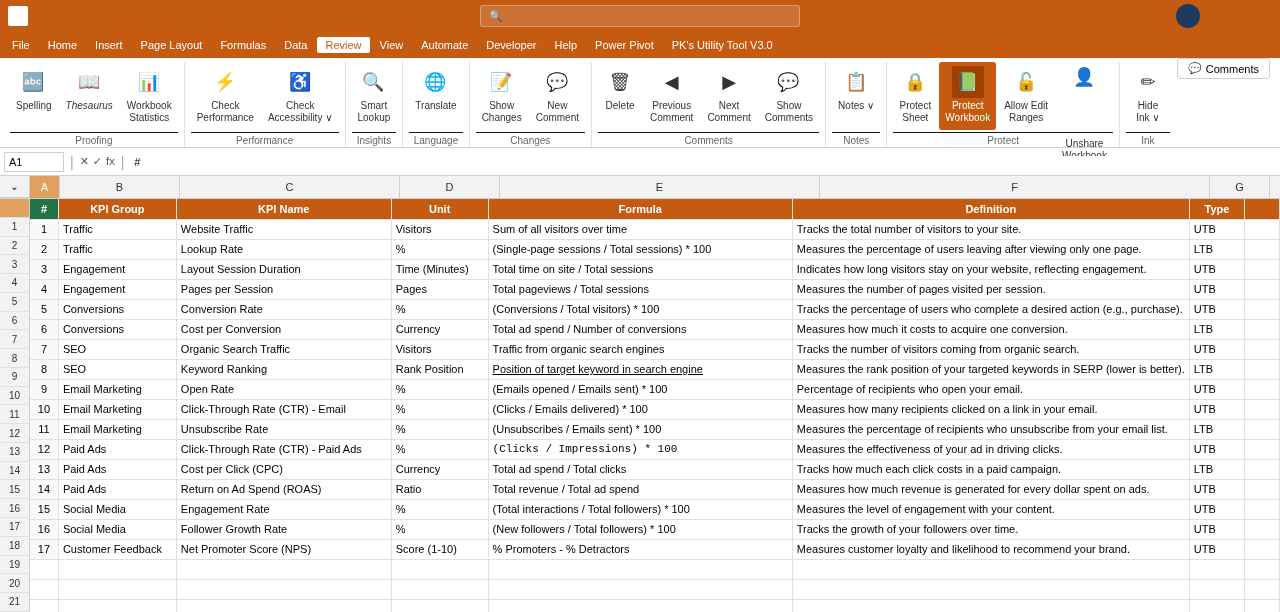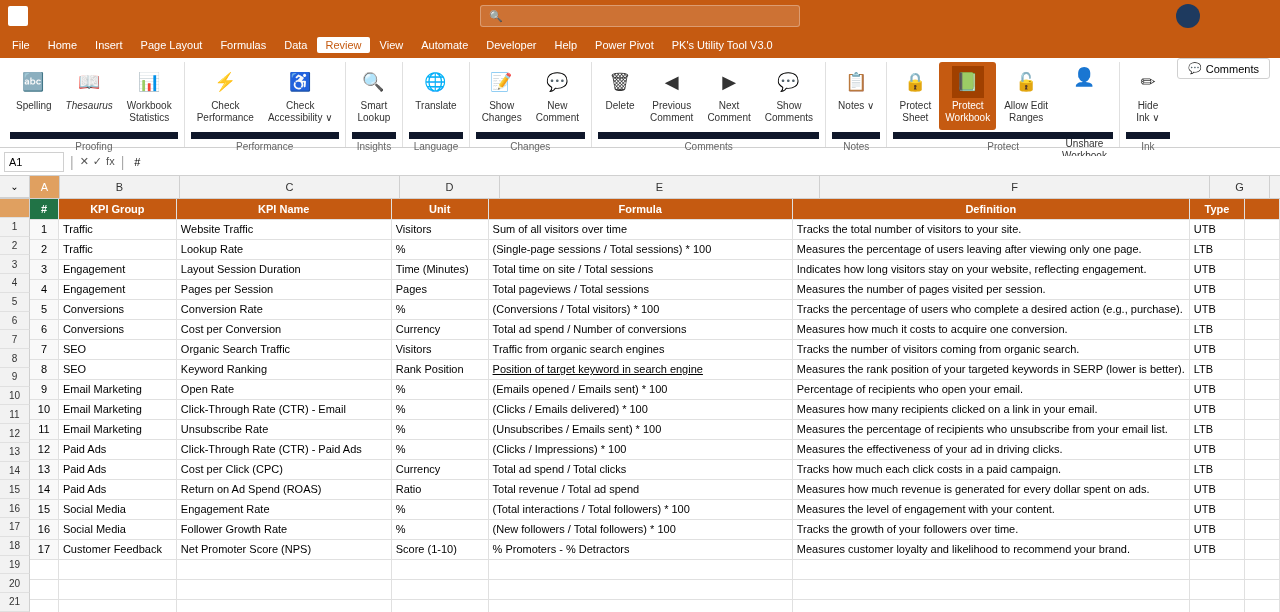--- a/index.html
+++ b/index.html
@@ -57,21 +57,21 @@
       flex-direction: column;
       align-items: stretch;
       border-right: 1px solid #e0e0e0;
       padding: 0 6px;
       min-width: fit-content;
     }
     .ribbon-group:last-child { border-right: none; }
     .ribbon-buttons { display: flex; align-items: flex-start; gap: 2px; flex: 1; }
     .ribbon-label {
       font-size: 10px; color: #666; text-align: center; padding: 2px 0 3px;
-      border-top: 7px solid #0f172a; margin-top: 2px;
+      border-top: 1px solid #0f172a; margin-top: 2px;
     }
     .ribbon-btn {
       display: flex; flex-direction: column; align-items: center; justify-content: flex-start;
       padding: 4px 6px; cursor: pointer; border-radius: 3px; min-width: 44px;
       font-size: 10px; color: #333; text-align: center; gap: 2px; height: 68px;
     }
     .ribbon-btn.active { background: #c55a11; color: white; }
     .ribbon-btn.active .icon-box { background: #a04000; }
     .icon-box {
       width: 32px; height: 32px; display: flex; align-items: center; justify-content: center;
@@ -470,21 +470,21 @@
               <td style="width: 320px;">(Unsubscribes / Emails sent) * 100</td>
               <td style="width: 390px;">Measures the percentage of recipients who unsubscribe from your email list.</td>
               <td style="width: 60px;">LTB</td>
               <td style="width: 40px;"></td>
             </tr>
             <tr>
               <td style="text-align: center; background: rgb(249, 249, 249); width: 30px;">12</td>
               <td style="width: 120px;">Paid Ads</td>
               <td style="width: 220px;">Click-Through Rate (CTR) - Paid Ads</td>
               <td style="width: 100px;">%</td>
-              <td style="width: 320px;">(Clicks / Impressions) * 100</td>
+              <td style="width: 320px; font-family: Liberation Mono, monospace;">(Clicks / Impressions) * 100</td>
               <td style="width: 390px;">Measures the effectiveness of your ad in driving clicks.</td>
               <td style="width: 60px;">UTB</td>
               <td style="width: 40px;"></td>
             </tr>
             <tr>
               <td style="text-align: center; background: rgb(249, 249, 249); width: 30px;">13</td>
               <td style="width: 120px;">Paid Ads</td>
               <td style="width: 220px;">Cost per Click (CPC)</td>
               <td style="width: 100px;">Currency</td>
               <td style="width: 320px;">Total ad spend / Total clicks</td>

